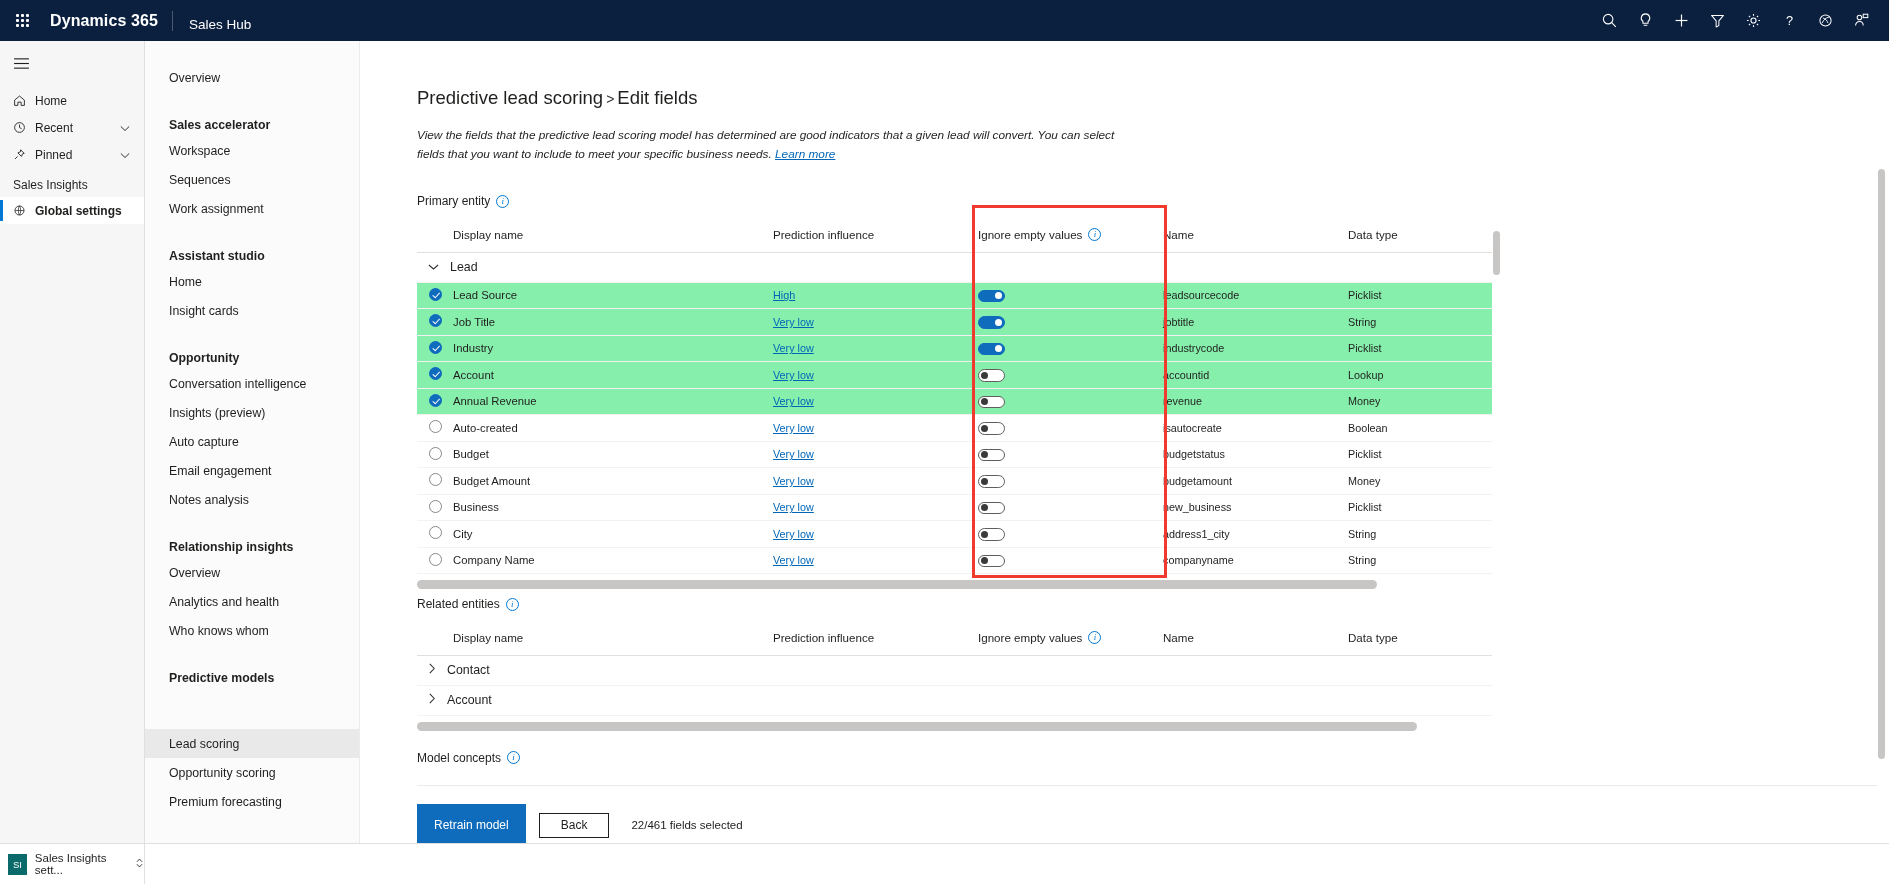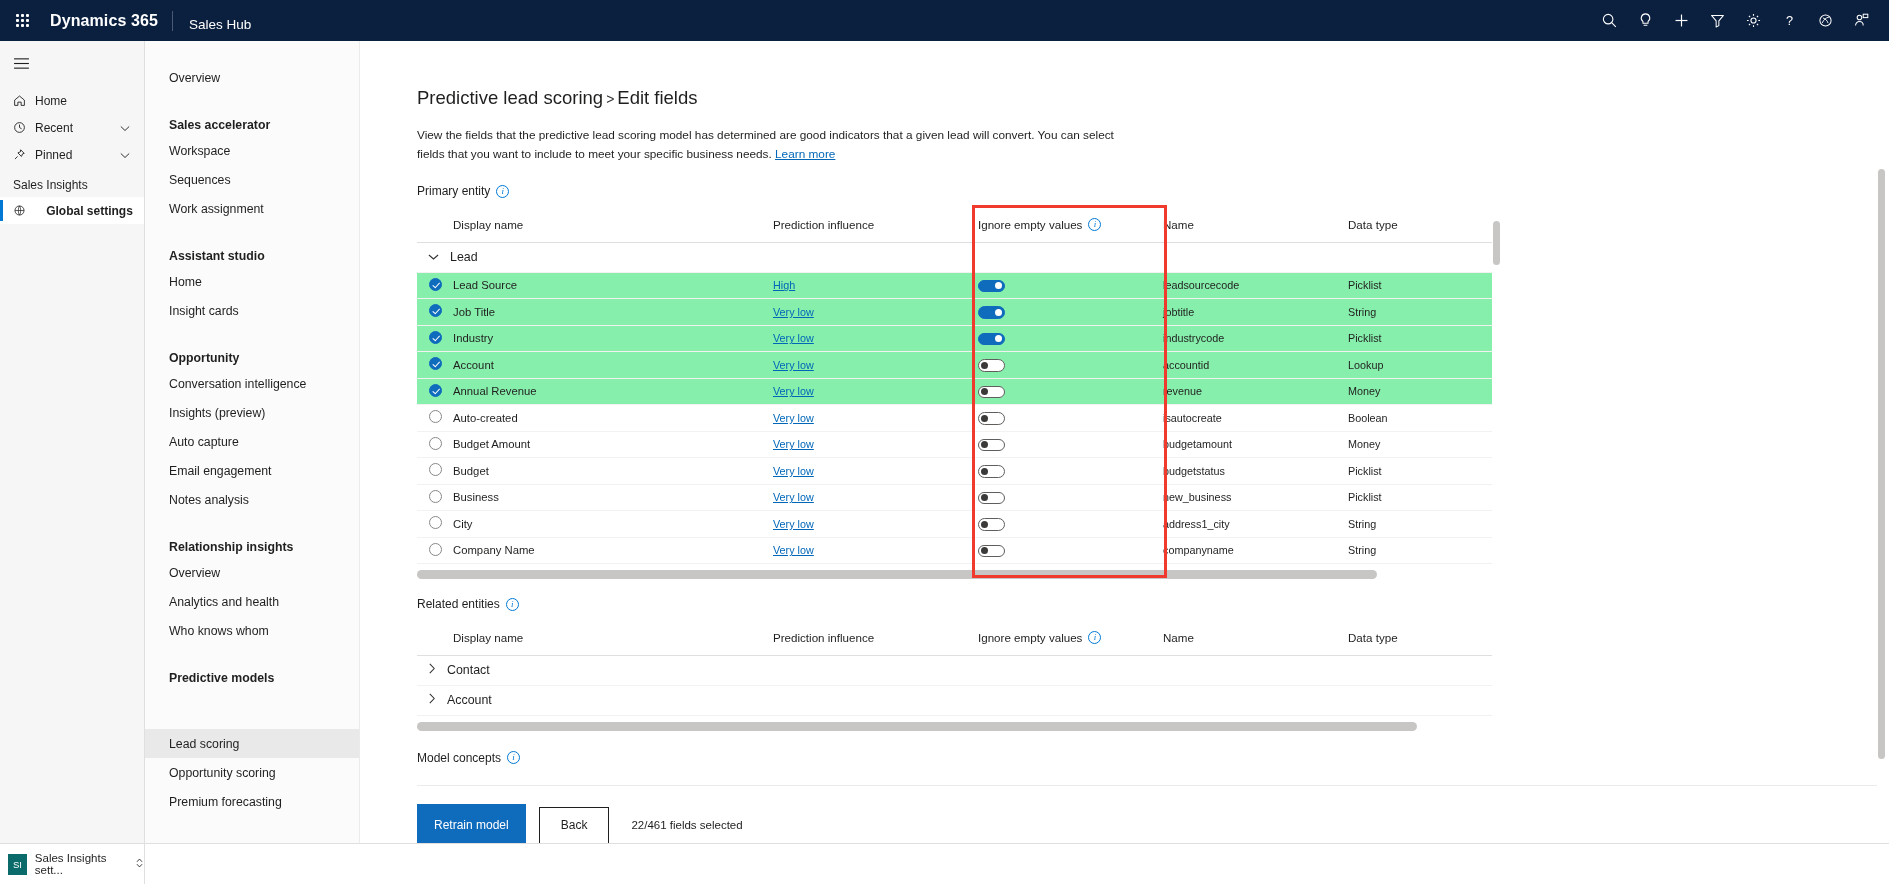--- a/index.html
+++ b/index.html
@@ -68,21 +68,21 @@
     height: 27px; display: flex; align-items: center;
     padding-left: 13px; font-size: 12px; cursor: pointer;
     position: relative; color: #201f1e;
   }
   .nav-item .ni { width: 22px; display:flex; align-items:center; }
   .nav-item .nl { flex: 1; }
   .nav-item .chev { padding-right: 14px; }
   .nav-group-title {
     font-size: 12px; padding: 10px 0 5px 13px; color: #201f1e;
   }
-  .nav-item.selected { background: #ffffff; font-weight: bold; text-align: center; }
+  .nav-item.selected { background: #ffffff; font-weight: bold; }
   .nav-item.selected::before {
     content: ""; position: absolute; left: 0; top: 3px; bottom: 3px;
     width: 3px; background: #0078d4;
   }
 
   
   .secondnav {
     width: 215px; min-width: 215px;
     background: #fbfbfb;
     border-right: 1px solid #edebe9;
@@ -108,21 +108,21 @@
   }
   .main-inner { padding: 46px 0 0 57px; position: relative; }
 
   .crumb { font-size: 18.5px; color: #201f1e; margin-bottom: 17px; }
   .crumb .c1 { }
   .crumb .sep { font-size: 14px; padding: 0 3px; color: #333; }
   .crumb .c2 { }
 
   .desc {
     font-size: 11.8px; color: #201f1e; line-height: 1.62;
-    max-width: 705px; margin-bottom: 20px;
+    max-width: 705px; margin-bottom: 30px; font-style: italic;
   }
   .desc a { color: #0067b8; text-decoration: underline; }
 
   .sect-label {
     font-size: 12px; color: #201f1e;
     display: flex; align-items: center; gap: 6px;
     margin-bottom: 9px;
   }
   .infoi {
     width: 13px; height: 13px; border-radius: 50%;
@@ -216,21 +216,21 @@
   
   .divider { height: 1px; background: #edebe9; width: 1460px; }
   .btnrow { display: flex; align-items: center; gap: 13px; padding-top: 18px; }
   .btn-primary {
     background: #0f6cbd; color: #fff; border: none;
     height: 43px; padding: 0 17px; font-size: 12px; cursor: pointer;
     font-family: "Liberation Sans", sans-serif;
   }
   .btn-secondary {
     background: #fff; color: #201f1e; border: 1px solid #201f1e;
-    height: 37px; padding: 0 21px; font-size: 12px; cursor: pointer;
+    height: 25px; padding: 0 21px; font-size: 12px; cursor: pointer;
     font-family: "Liberation Sans", sans-serif;
   }
   .fieldcount { font-size: 11.5px; color: #201f1e; padding-left: 9px; }
 
   
   .statusbar {
     position: absolute; left: 0; bottom: 0;
     width: 100%; height: 41px;
     border-top: 1px solid #e1dfdd;
     background: #fff;
@@ -532,33 +532,33 @@
               <tr>
                 <td><span class="cbx"></span></td>
                 <td>Auto-created</td>
                 <td><a class="pred-link" href="#">Very low</a></td>
                 <td><span class="tgl"><span class="knob"></span></span></td>
                 <td class="cellname">isautocreate</td>
                 <td class="cellname">Boolean</td>
               </tr>
               <tr>
                 <td><span class="cbx"></span></td>
+                <td>Budget</td>
+                <td><a class="pred-link" href="#">Very low</a></td>
+                <td><span class="tgl"><span class="knob"></span></span></td>
+                <td class="cellname">budgetstatus</td>
+                <td class="cellname">Picklist</td>
+              </tr>
+              <tr>
+                <td><span class="cbx"></span></td>
                 <td>Budget Amount</td>
                 <td><a class="pred-link" href="#">Very low</a></td>
                 <td><span class="tgl"><span class="knob"></span></span></td>
                 <td class="cellname">budgetamount</td>
                 <td class="cellname">Money</td>
-              </tr>
-              <tr>
-                <td><span class="cbx"></span></td>
-                <td>Budget</td>
-                <td><a class="pred-link" href="#">Very low</a></td>
-                <td><span class="tgl"><span class="knob"></span></span></td>
-                <td class="cellname">budgetstatus</td>
-                <td class="cellname">Picklist</td>
               </tr>
               <tr>
                 <td><span class="cbx"></span></td>
                 <td>Business</td>
                 <td><a class="pred-link" href="#">Very low</a></td>
                 <td><span class="tgl"><span class="knob"></span></span></td>
                 <td class="cellname">new_business</td>
                 <td class="cellname">Picklist</td>
               </tr>
               <tr>
@@ -580,21 +580,21 @@
             </tbody>
         </table>
 
         <div class="hscroll-track">
           <div class="hscroll" style="width:960px;"></div>
         </div>
 
         <div class="vthumb" style="right:-8px; top:14px; height:44px;"></div>
       </div>
 
-      <div class="sect-label" style="margin-top:18px;">
+      <div class="sect-label" style="margin-top:8px;">
         <span>Related entities</span>
         <span class="infoi">i</span>
       </div>
 
       <div class="tablewrap">
         <table class="tbl">
           <colgroup>
               <col class="c-chk">
               <col class="c-disp">
               <col class="c-pred">

